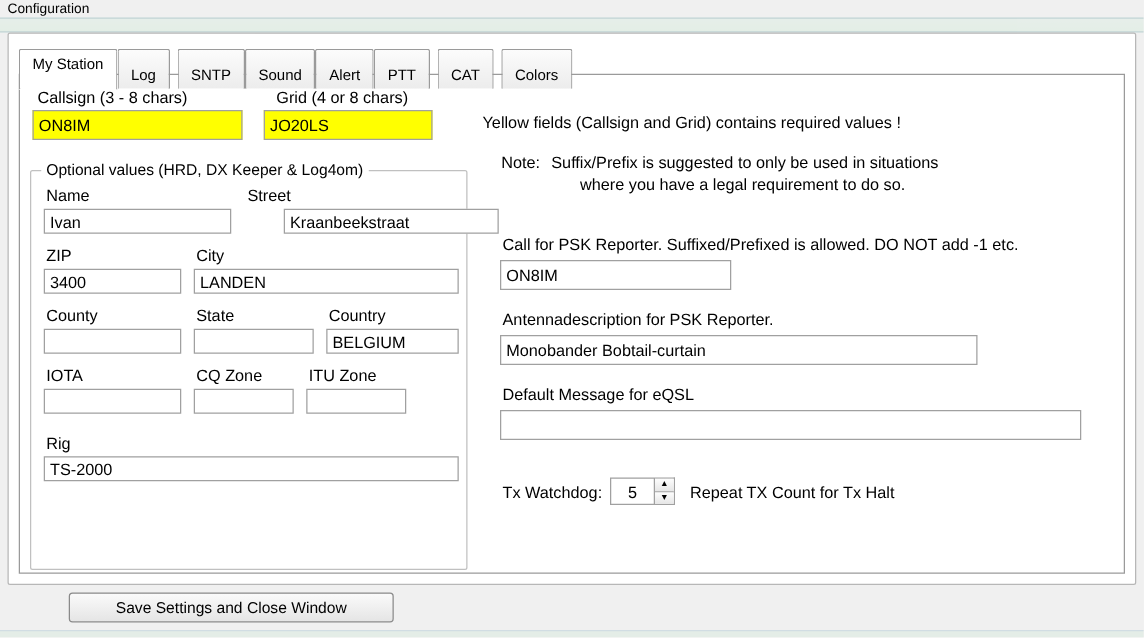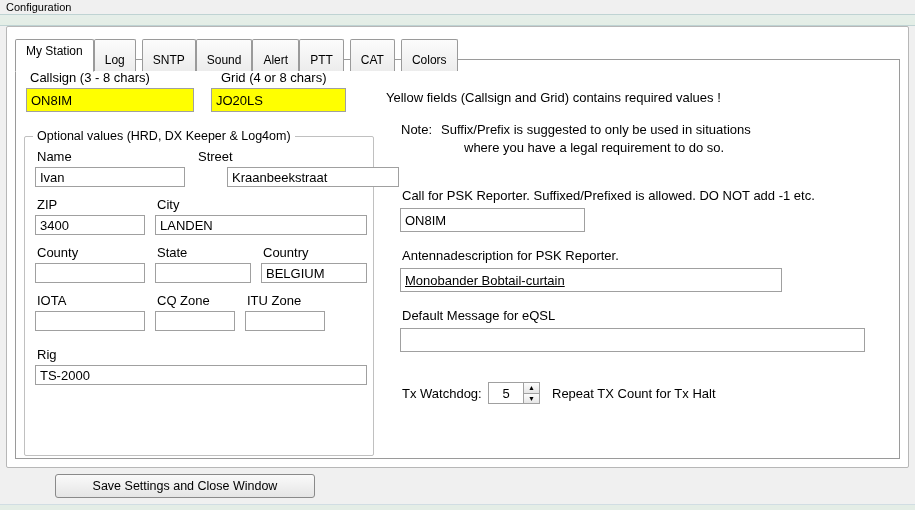--- a/index.html
+++ b/index.html
@@ -239,21 +239,21 @@
         <input class="inp" style="left: 220px; top: 174px; width: 80px;" value="">
 
         <div class="lbl" style="left:12px; top:210px;">Rig</div>
         <input class="inp" style="left: 10px; top: 228px; width: 332px;" value="TS-2000">
       </div>
 
       <div class="msg" style="left:386px; top:128px;">Call for PSK Reporter. Suffixed/Prefixed is allowed. DO NOT add -1 etc.</div>
       <input class="inp tall" style="left: 384px; top: 148px; width: 185px;" value="ON8IM">
 
       <div class="msg" style="left:386px; top:188px;">Antennadescription for PSK Reporter.</div>
-      <input class="inp tall" style="left: 384px; top: 208px; width: 382px; text-decoration: underline;" value="Monobander Bobtail-curtain">
+      <input class="inp tall" style="left: 384px; top: 208px; width: 382px;" value="Monobander Bobtail-curtain">
 
       <div class="msg" style="left:386px; top:248px;">Default Message for eQSL</div>
       <input class="inp tall" style="left: 384px; top: 268px; width: 465px;" value="">
 
       <div class="msg" style="left:386px; top:326px;">Tx Watchdog:</div>
       <div class="spinner" style="left:472px; top:322px;">
         <input value="5" style="">
         <div class="spinbtns">
           <div>▲</div>
           <div>▼</div>

